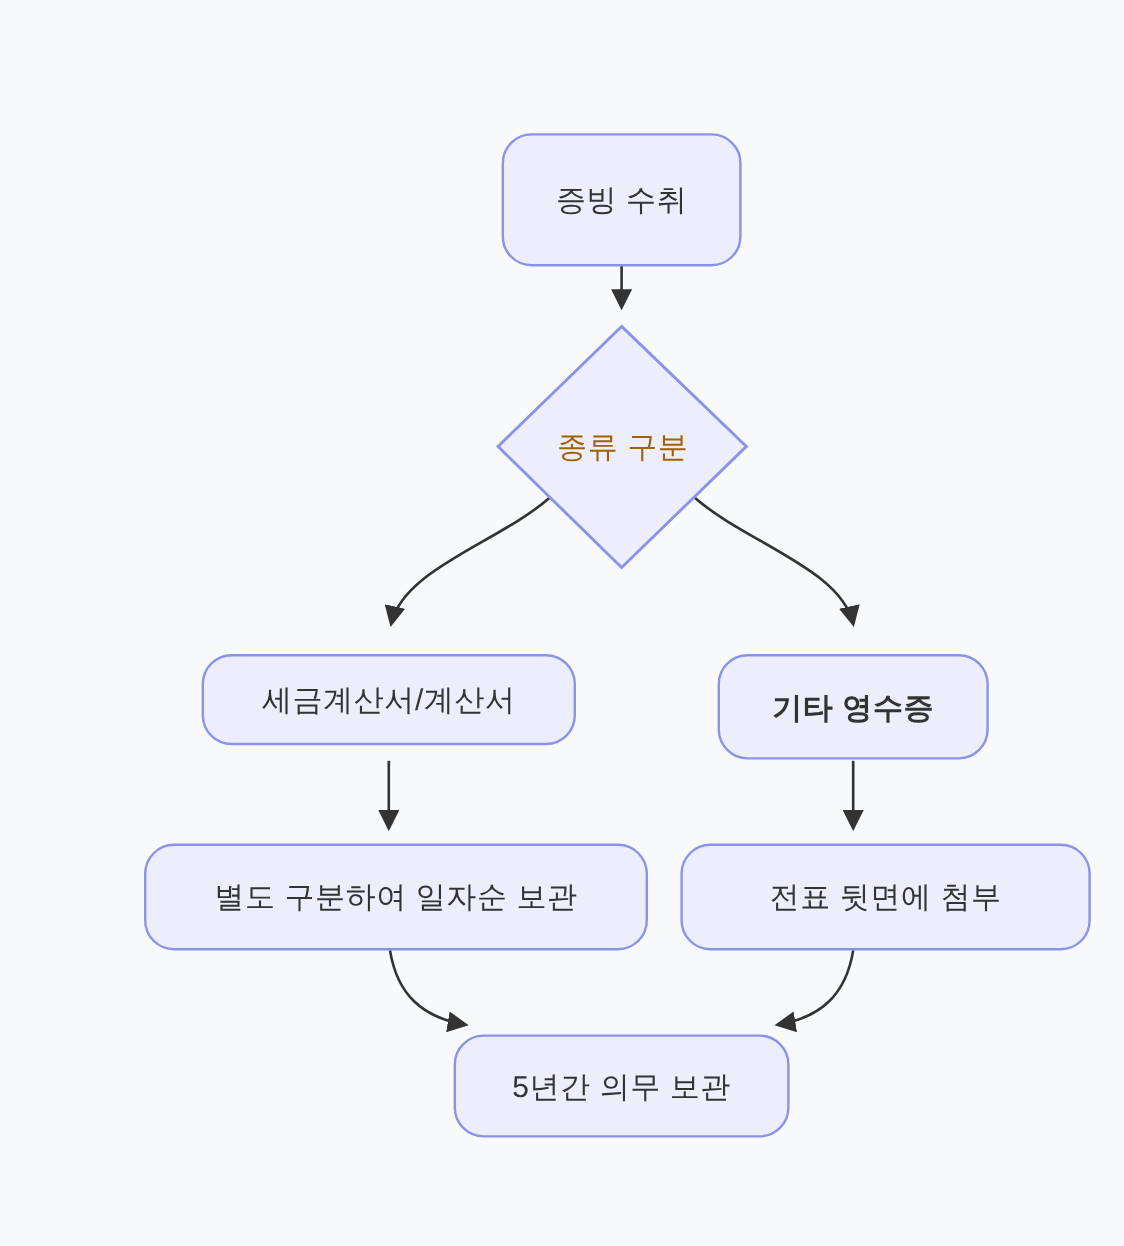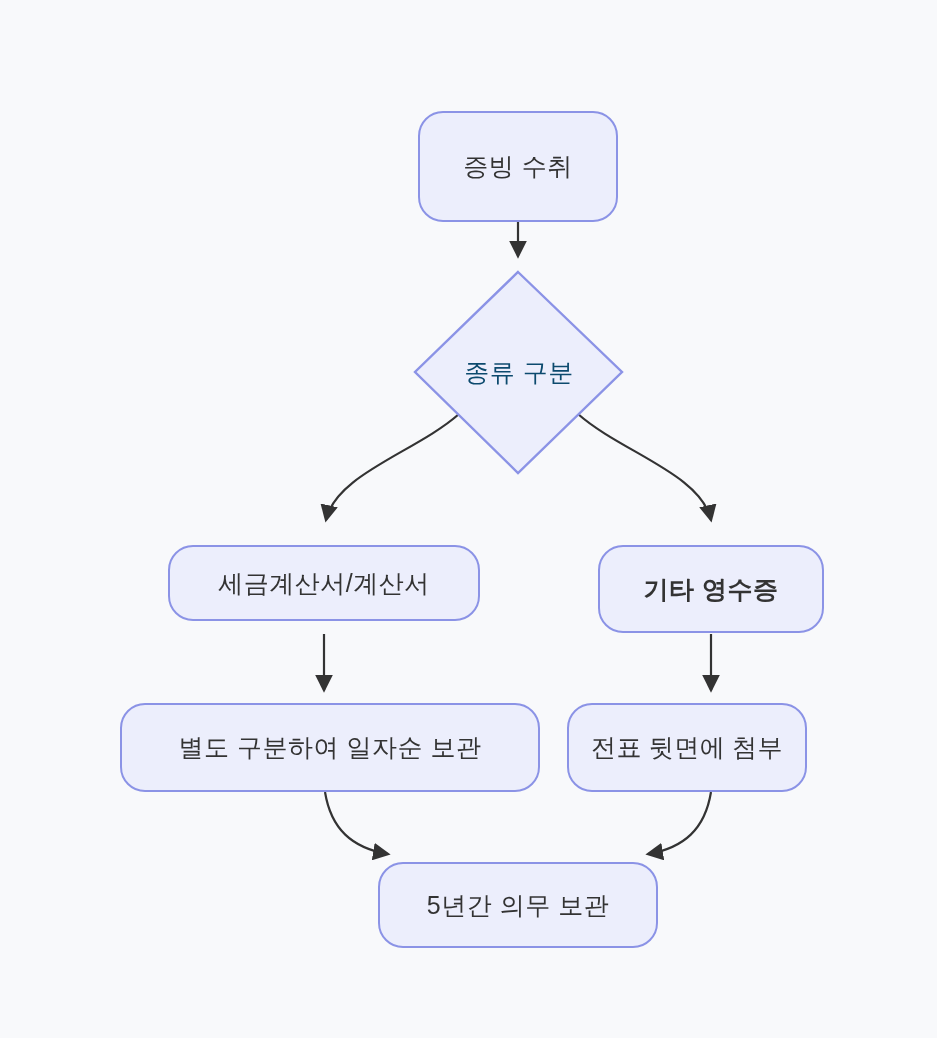--- a/index.html
+++ b/index.html
@@ -40,21 +40,21 @@
     font-size: 25px;
     font-weight: 500;
     letter-spacing: 0.5px;
     white-space: nowrap;
   }
   .diamond-label {
     position: absolute;
     display: flex;
     align-items: center;
     justify-content: center;
-    color: #0c4a6e;
+    color: #a16207;
     font-size: 25px;
     font-weight: 500;
     letter-spacing: 0.5px;
     white-space: nowrap;
   }
 </style>
 </head>
 <body>
 
 <div class="canvas">
@@ -96,21 +96,21 @@
   </div>
 
   <div class="node" style="left:598px; top:545px; width:226px; height:88px;font-weight:bold;">
     <span>기타 영수증</span>
   </div>
 
   <div class="node" style="left:120px; top:703px; width:420px; height:89px;">
     <span>별도 구분하여 일자순 보관</span>
   </div>
 
-  <div class="node" style="left:567px; top:703px; width:240px; height:89px;font-family:Liberation Serif, serif;">
+  <div class="node" style="left:567px; top:703px; width:342px; height:89px;">
     <span>전표 뒷면에 첨부</span>
   </div>
 
   <div class="node" style="left:378px; top:862px; width:280px; height:86px;">
     <span>5년간 의무 보관</span>
   </div>
 
 </div>
 
 </body></html>

